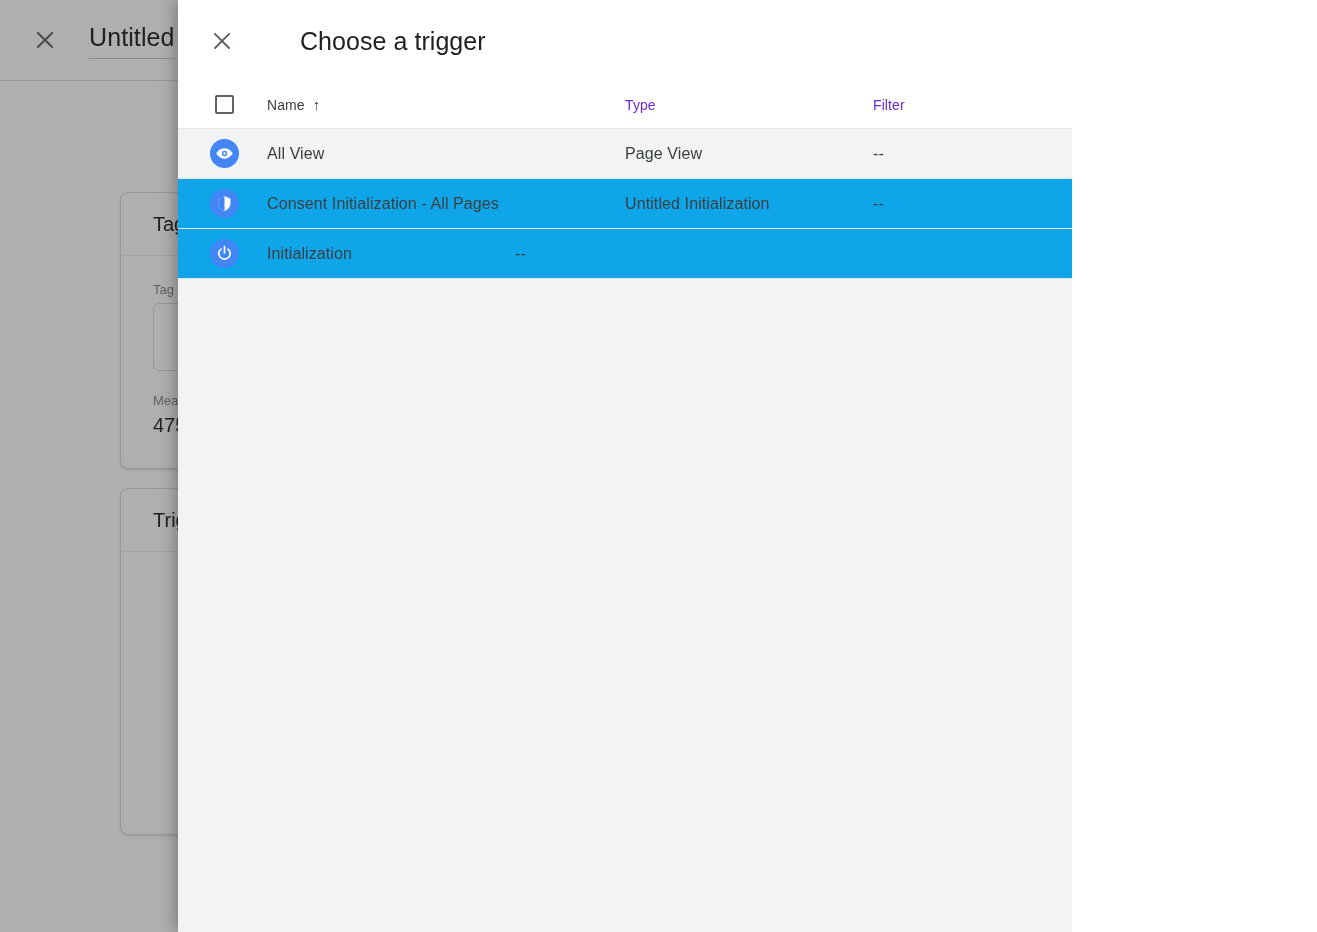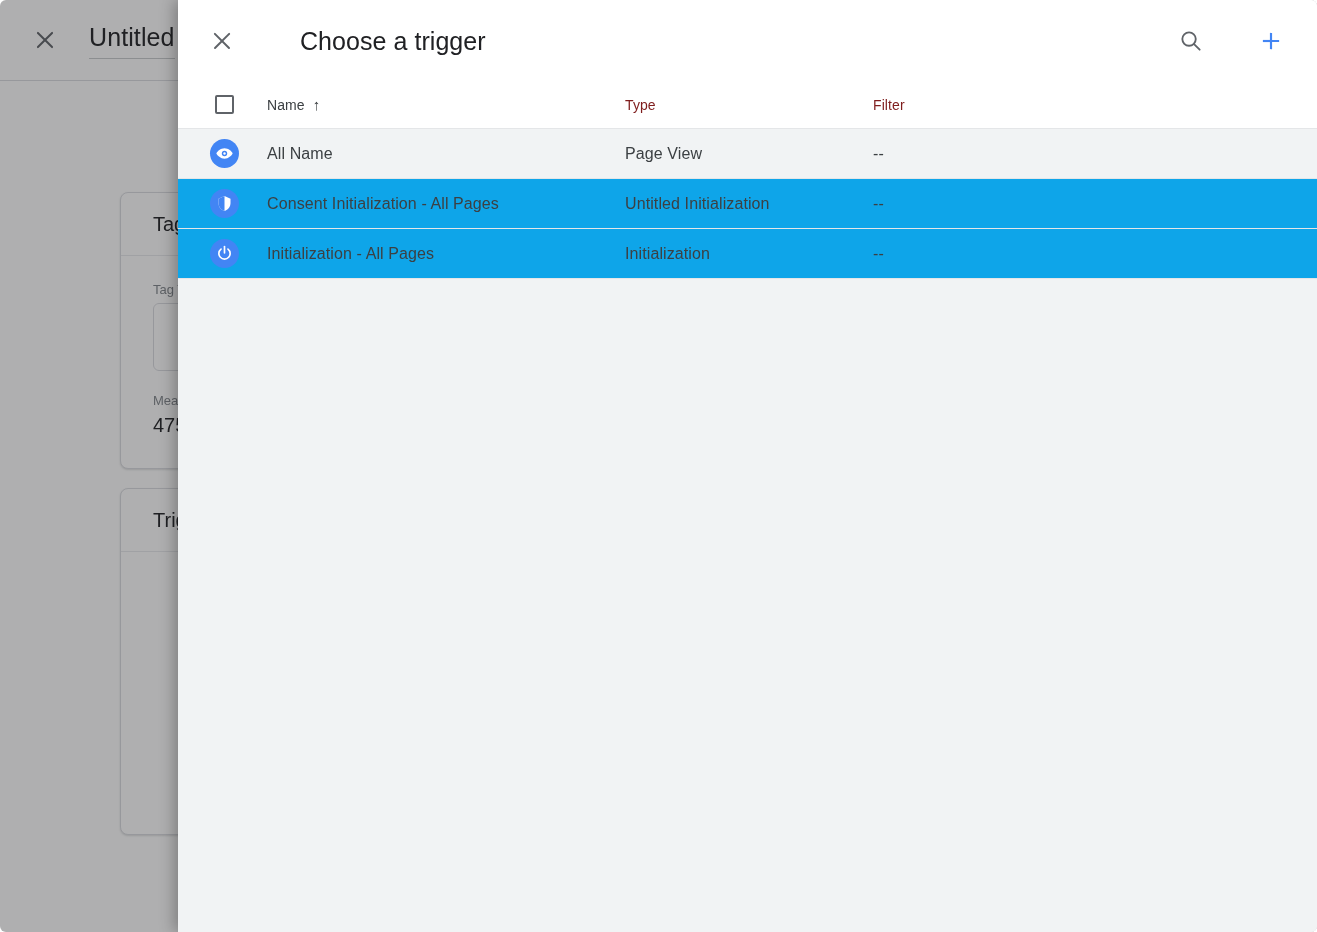--- a/index.html
+++ b/index.html
@@ -7,24 +7,23 @@
   html, body {
     width: 1317px;
     height: 932px;
     overflow: hidden;
     font-family: "Liberation Sans", sans-serif;
     background: #ffffff;
   }
 
   #screen {
     position: relative;
-    width: 1317px;
+    width: 1072px;
     height: 932px;
     overflow: hidden;
-    border-radius: 6px;
   }
 
   
   .backdrop {
     position: absolute;
     inset: 0;
     background: #ffffff;
   }
   .bg-content {
     position: absolute;
@@ -219,21 +218,21 @@
     flex: none;
     display: flex;
     align-items: center;
     gap: 8px;
   }
   .cell-type { width: 248px; flex: none; }
   .cell-filter { flex: 1 1 auto; }
 
   .th-label {
     font-size: 14px;
-    color: #7f1d1d;
+    color: #6d28d9;
     letter-spacing: 0.1px;
   }
   .th-label.active { color: #3c4043; font-weight: 500; }
 
   .sort-arrow {
     font-size: 15px;
     color: #3c4043;
     line-height: 1;
     display: inline-block;
   }
@@ -372,21 +371,21 @@
         <div class="row-icon-cell">
           <span class="icon-circle">
             <svg width="19" height="19" viewBox="0 0 24 24">
               <path d="M12 5.5C6.9 5.5 3 9.4 1.7 12c1.3 2.6 5.2 6.5 10.3 6.5s9-3.9 10.3-6.5C21 9.4 17.1 5.5 12 5.5z" fill="#ffffff"></path>
               <circle cx="12" cy="12" r="3.4" fill="#4285f4"></circle>
               <circle cx="12" cy="12" r="1.5" fill="#ffffff"></circle>
             </svg>
           </span>
         </div>
         <div class="row-name-cell">
-          <div class="cell-txt">All Name</div>
+          <div class="cell-txt">All View</div>
         </div>
         <div class="row-type-cell">
           <div class="cell-txt">Page View</div>
         </div>
         <div class="row-filter-cell">
           <div class="cell-txt">--</div>
         </div>
       </div>
 
       <div class="trow">
@@ -411,23 +410,20 @@
 
       <div class="trow">
         <div class="row-icon-cell">
           <span class="icon-circle">
             <svg width="19" height="19" viewBox="0 0 24 24">
               <path d="M7.6 6.4a7.1 7.1 0 1 0 8.8 0" fill="none" stroke="#ffffff" stroke-width="2.1" stroke-linecap="round"></path>
               <line x1="12" y1="3.3" x2="12" y2="11.4" stroke="#ffffff" stroke-width="2.1" stroke-linecap="round"></line>
             </svg>
           </span>
         </div>
-        <div class="row-name-cell">
-          <div class="cell-txt">Initialization - All Pages</div>
-        </div>
         <div class="row-type-cell">
           <div class="cell-txt">Initialization</div>
         </div>
         <div class="row-filter-cell">
           <div class="cell-txt">--</div>
         </div>
       </div>
 
       <div class="table-rest"></div>
     </div>

